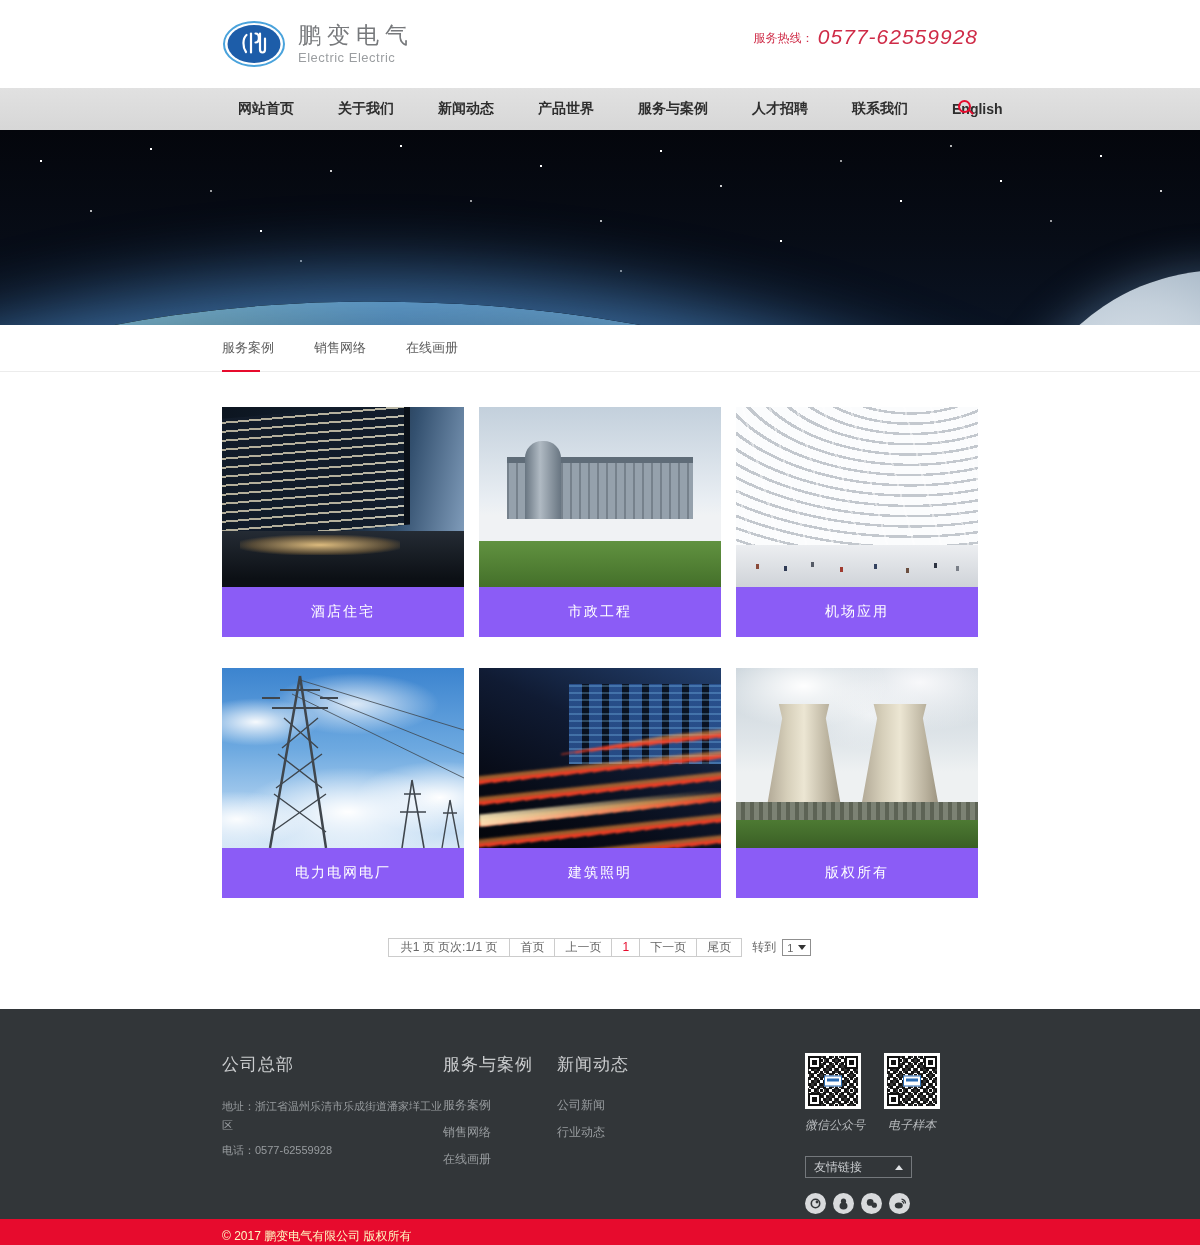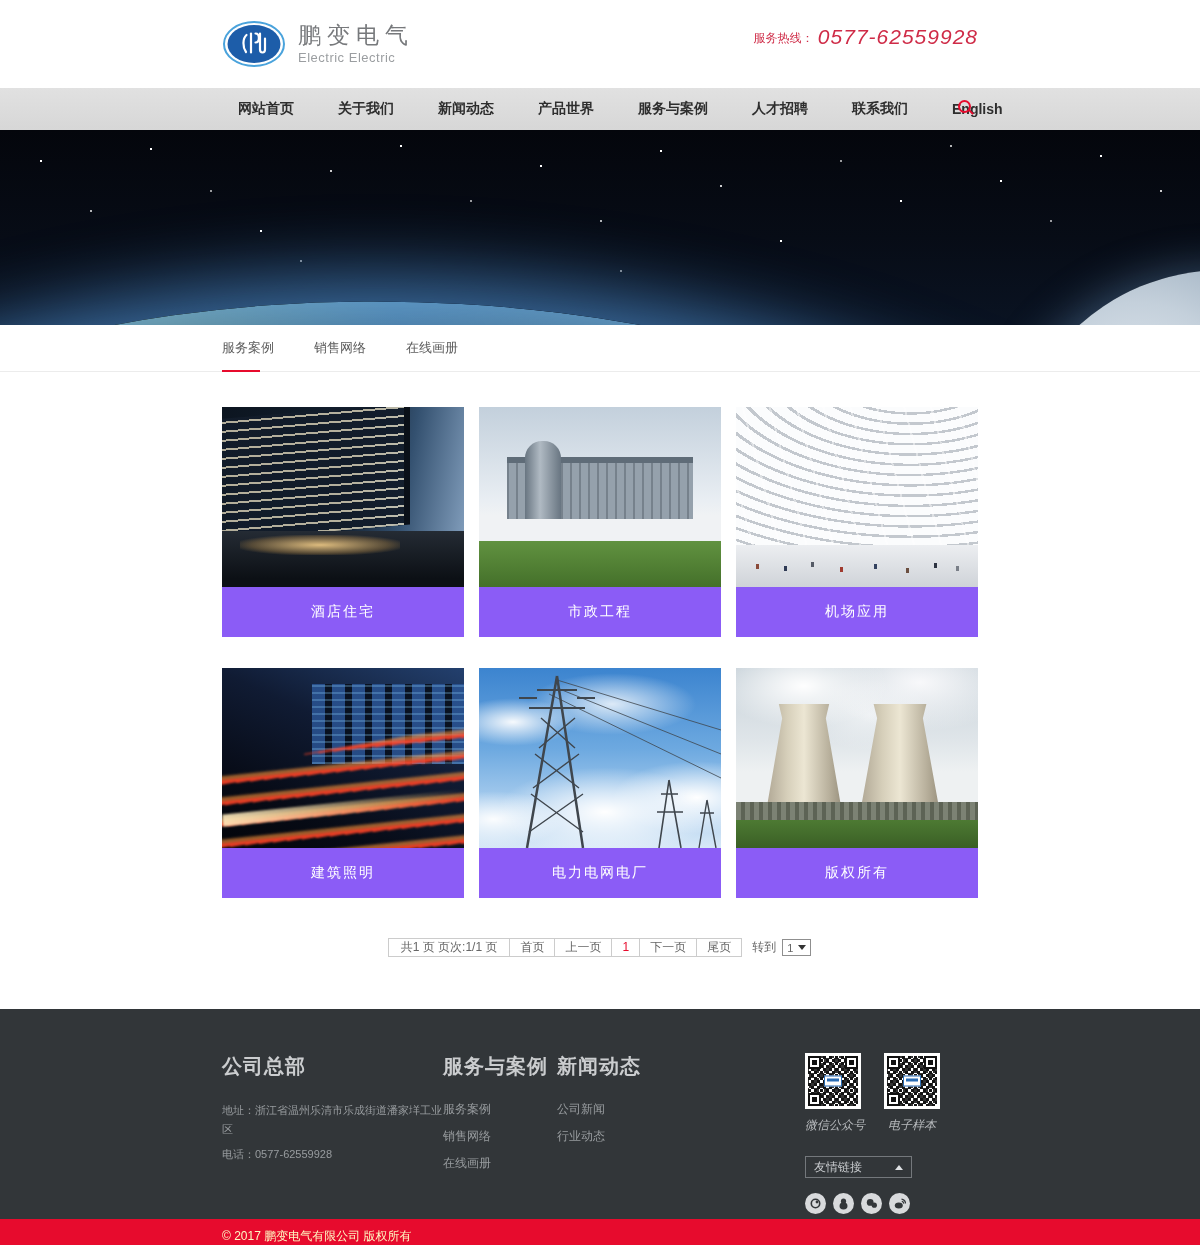--- a/index.html
+++ b/index.html
@@ -219,21 +219,21 @@
   .pg-select {
     border:1px solid #8f8f8f; padding:0 4px; height:17px;
     display:inline-flex; align-items:center; gap:5px; font-size:11px; cursor:pointer; background:#fff;
   }
   .caret-down { width:0; height:0; border-left:4px solid transparent;
     border-right:4px solid transparent; border-top:5px solid #333; }
 
   
   .site-footer { height:210px; background:#323639; }
   .footer-inner { width:756px; margin:0 auto; display:flex; padding-top:44px; height:100%; }
-  .f-col h4 { font-size:20px; color:#cbcdcf; font-weight:700; margin:0 0 21px; letter-spacing:1px; }
+  .f-col h4 { font-size:17px; color:#cbcdcf; font-weight:400; margin:0 0 21px; letter-spacing:1px; }
   .f-col p { font-size:11px; color:#989c9f; margin:0 0 7px; line-height:1.7; }
   .f-col a { display:block; font-size:12px; color:#989c9f; margin-bottom:10px;
     text-decoration:none; cursor:pointer; }
   .f-col-hq { width:221px; }
   .f-col-services { width:114px; }
   .f-right { margin-left:auto; width:173px; }
   .qr-row { display:flex; gap:19px;font-style:italic; }
   .qr-item { text-align:center; }
   .qr { width:56px; height:56px; background:#fff; padding:3px; position:relative; }
   .qr-pattern {
@@ -348,43 +348,43 @@
 
       <div class="card">
         <div class="thumb img-airport">
           <div class="floor"></div>
           <div class="crowd"></div>
         </div>
         <div class="caption">机场应用</div>
       </div>
 
       <div class="card">
-        <div class="thumb img-lighting">
-          <div class="lb"></div>
-          <div class="ls1"></div>
-          <div class="ls2"></div>
-        </div>
-        <div class="caption">建筑照明</div>
-      </div>
-
-      <div class="card">
         <div class="thumb img-power">
           <div class="clouds"></div>
           <svg viewBox="0 0 242 180">
             <g stroke="#3f464d" fill="none">
               <path d="M78 8 L48 180 M78 8 L104 180" stroke-width="2.5"></path>
               <path d="M58 22 H98 M50 40 H106 M40 30 H58 M98 30 H116" stroke-width="2"></path>
               <path d="M62 50 L96 80 M96 50 L60 80 M56 86 L100 120 M100 86 L54 120 M52 126 L104 164 M104 126 L50 164" stroke-width="1.4"></path>
               <path d="M78 12 L242 62 M78 20 L242 86 M70 26 L242 110" stroke-width="1" opacity="0.8"></path>
               <path d="M190 112 L180 180 M190 112 L202 180 M182 126 H199 M178 144 H204" stroke-width="1.6"></path>
               <path d="M228 132 L220 180 M228 132 L237 180 M221 145 H235" stroke-width="1.4"></path>
             </g>
           </svg>
         </div>
         <div class="caption">电力电网电厂</div>
+      </div>
+
+      <div class="card">
+        <div class="thumb img-lighting">
+          <div class="lb"></div>
+          <div class="ls1"></div>
+          <div class="ls2"></div>
+        </div>
+        <div class="caption">建筑照明</div>
       </div>
 
       <div class="card">
         <div class="thumb img-energy">
           <div class="steam"></div>
           <div class="t1"></div>
           <div class="t2"></div>
           <div class="plant"></div>
           <div class="grass"></div>
         </div>

